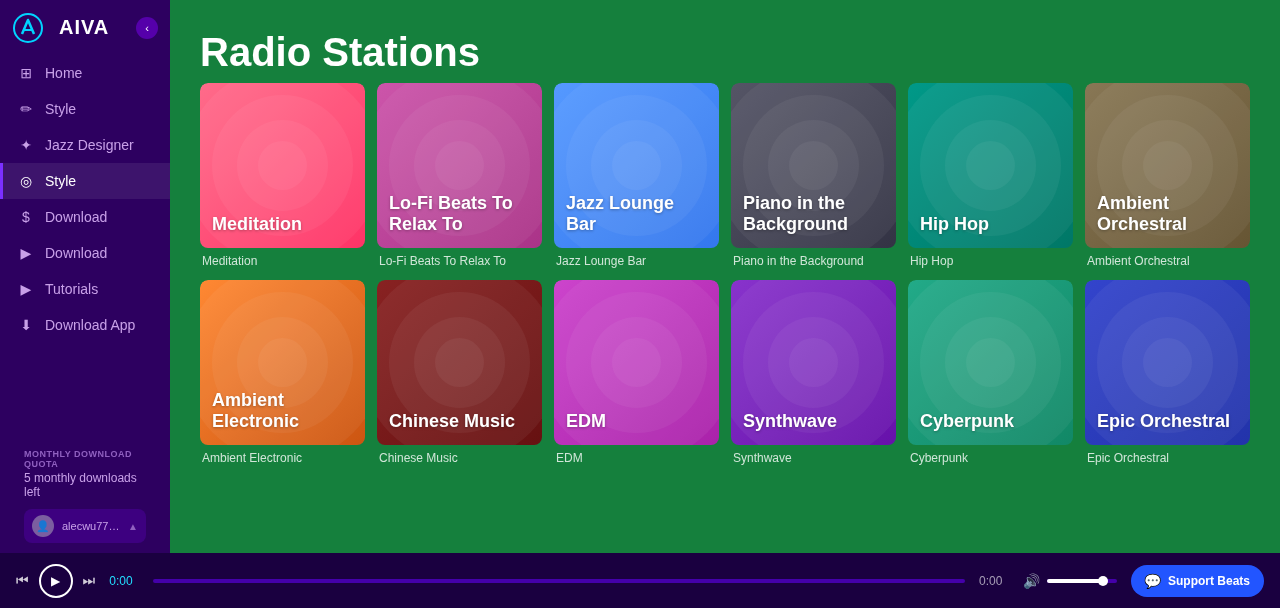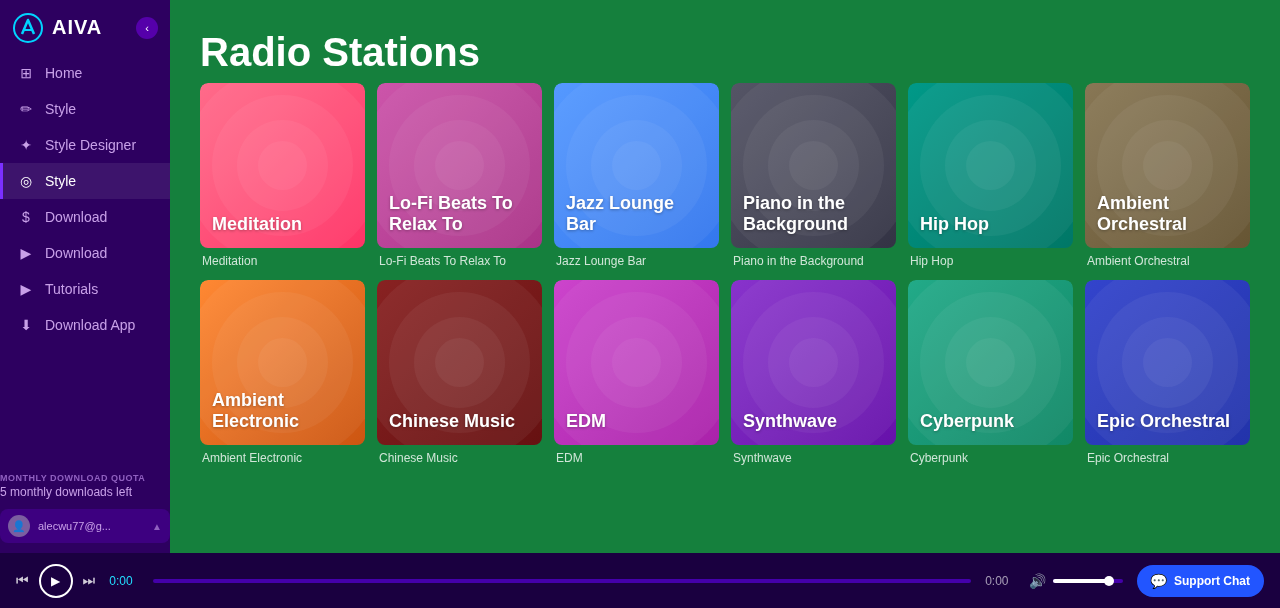--- a/index.html
+++ b/index.html
@@ -35,21 +35,21 @@
       display: flex;
       align-items: center;
       justify-content: space-between;
       padding: 10px 12px;
       height: 55px;
     }
 
     .logo-area {
       display: flex;
       align-items: center;
-      gap: 8px;
+      gap: 15px;
     }
 
     .logo-icon {
       width: 32px;
       height: 32px;
     }
 
     .logo-text {
       font-size: 20px;
       font-weight: 700;
@@ -107,21 +107,21 @@
       width: 18px;
       height: 18px;
       display: flex;
       align-items: center;
       justify-content: center;
       font-size: 14px;
     }
 
     .sidebar-bottom {
       margin-top: auto;
-      padding: 10px 0;
+      padding: 10px 24px;
     }
 
     .quota-label {
       font-size: 9px;
       font-weight: 700;
       color: #9060C0;
       letter-spacing: 0.5px;
       text-transform: uppercase;
       margin-bottom: 2px;
     }
@@ -410,21 +410,21 @@
     <div class="nav-item">
       <span class="nav-icon">⊞</span>
       <span>Home</span>
     </div>
         <div class="nav-item">
       <span class="nav-icon">✏</span>
       <span>Style</span>
     </div>
         <div class="nav-item">
       <span class="nav-icon">✦</span>
-      <span>Style Designer</span>
+      <span>Jazz Designer</span>
     </div>
         <div class="nav-item active">
       <span class="nav-icon">◎</span>
       <span>Style</span>
     </div>
         <div class="nav-item">
       <span class="nav-icon">$</span>
       <span>Download</span>
     </div>
         <div class="nav-item">
@@ -623,15 +623,15 @@
   <div class="volume-area">
     <span class="vol-icon">🔊</span>
     <div class="volume-slider">
       <div class="volume-fill"></div>
       <div class="volume-knob"></div>
     </div>
   </div>
 
   <button class="support-chat-btn">
     <span class="chat-icon">💬</span>
-    <span>Support Chat</span>
+    <span>Support Beats</span>
   </button>
 </div>
 
 </body></html>

